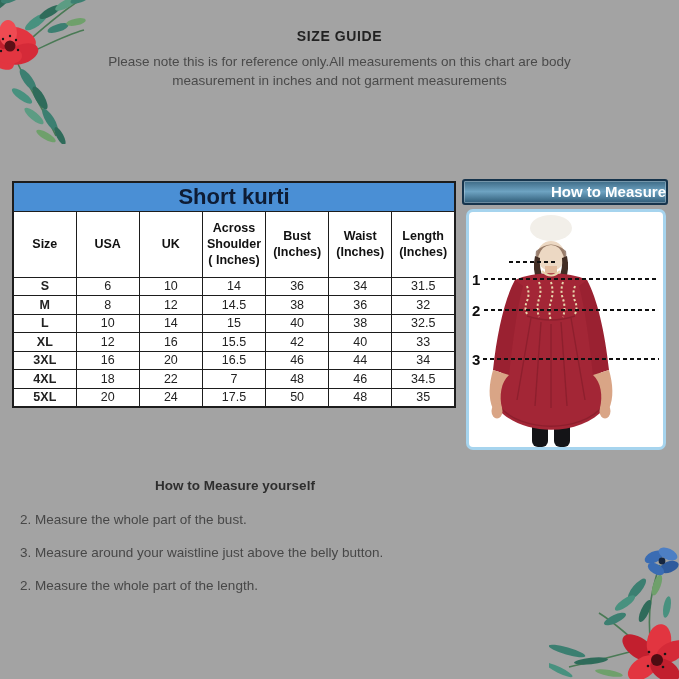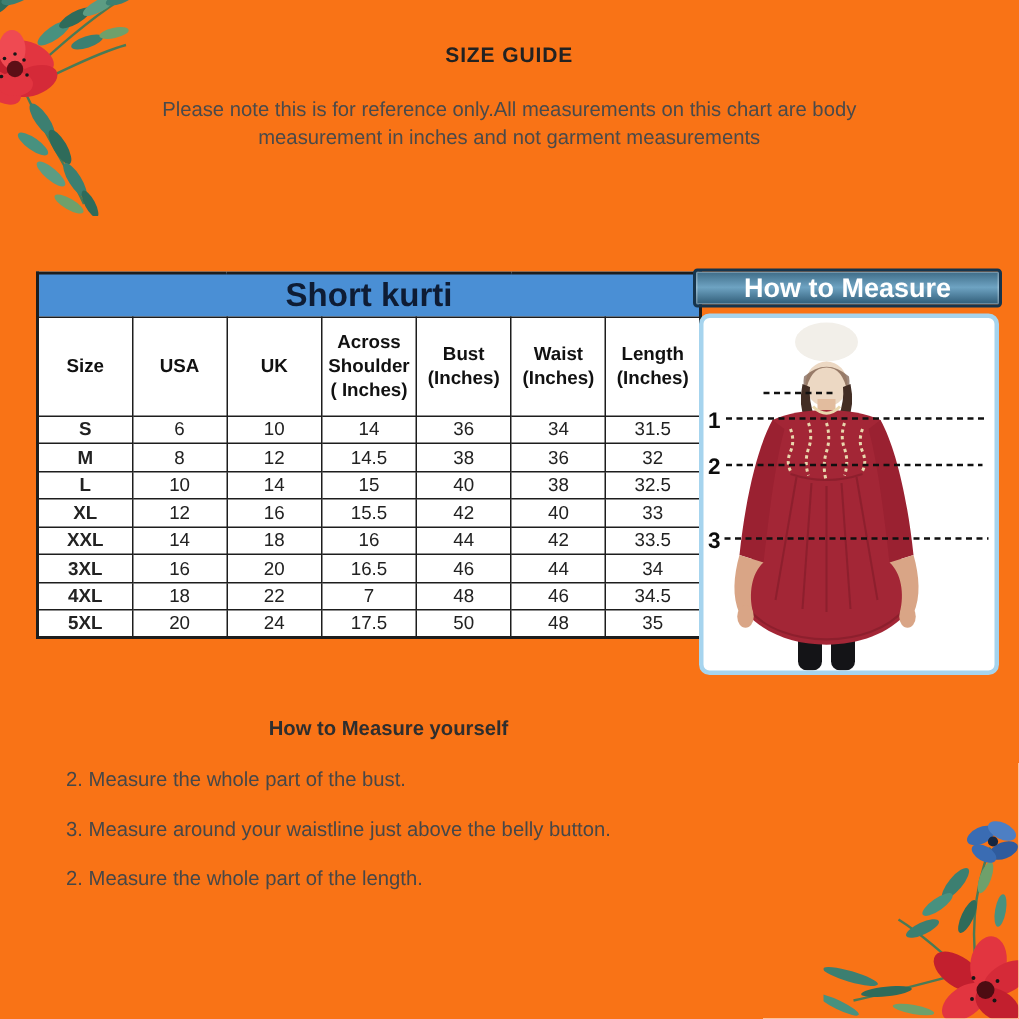--- a/index.html
+++ b/index.html
@@ -1,54 +1,54 @@
 <!DOCTYPE html>
 <html><head>
 <meta charset="utf-8">
 <style>
   * { box-sizing: border-box; margin: 0; padding: 0; }
   html,body { background:#fff; }
   .page {
     position: relative; width: 679px; height: 679px;
-    background: #f97316; overflow: hidden;
+    background: #a3a3a3; overflow: hidden;
     font-family: "Liberation Sans", sans-serif; color:#3c3c3c;
   }
   
   .hdr { position:absolute; top:28px; left:0; right:0; text-align:center; z-index:2; }
   .hdr h1 { font-size:14px; font-weight:bold; letter-spacing:.6px; color:#222; }
-  .hdr .note { margin-top:19px; font-size:13.5px; line-height:19px; color:#4a4a4a; }
+  .hdr .note { margin-top:8px; font-size:13.5px; line-height:19px; color:#4a4a4a; }
   
   table.size-table {
-    position:absolute; left:24px; top:181px; width:444px;
+    position:absolute; left:12px; top:181px; width:444px;
     border-collapse:collapse; table-layout:fixed;
     border:2px solid #1d1d1d; background:#fff;
   }
   .size-table th, .size-table td { border:1.5px solid #1d1d1d; text-align:center; vertical-align:middle; }
   .tbl-title {
     height:29px; background:#4a8fd5; color:#0e1c34;
     font-size:22px; font-weight:bold;
   }
   .col-h { height:66px; font-size:12.5px; font-weight:bold; color:#111; white-space:pre-line; line-height:1.3; }
   .size-table td { height:18.5px; font-size:12.5px; color:#222; line-height:1; }
   .size-table td.size-cell { font-weight:bold; }
   
   .banner {
     position:absolute; left:462px; top:179px; width:206px; height:26px;
     border:2px solid #16344c; border-radius:3px;
     background:linear-gradient(180deg,#3d6a85 0%, #6ea3c2 48%, #2f5b76 100%);
     box-shadow: inset 0 0 0 1px rgba(255,255,255,.28);
-    color:#fff; font-size:18px; font-weight:bold; text-align:center; line-height:22px;
+    color:#fff; font-size:15px; font-weight:bold; text-align:right; line-height:22px;
   }
   .photo-box {
     position:absolute; left:466px; top:209px; width:200px; height:241px;
     border:3px solid #a6d4ee; border-radius:7px; background:#fff; overflow:hidden;
   }
   .photo-box svg { display:block; width:100%; height:100%; }
   
-  .instructions { position:absolute; top:478px; left:0; width:679px;padding-left:24px; }
+  .instructions { position:absolute; top:478px; left:0; width:679px; }
   .instructions h2 { width:470px; text-align:center; font-size:13.5px; font-weight:bold; color:#2e2e2e; }
   .inst-item { margin-left:20px; font-size:13.5px; color:#474747; height:33px; line-height:33px; }
   .inst-item:first-of-type { margin-top:10px; }
   
   .floral-tl { position:absolute; left:-8px; top:-6px; width:122px; height:150px; z-index:1; }
   .floral-br { position:absolute; right:0; bottom:0; width:130px; height:152px; z-index:1; }
 </style>
 </head>
 <body>
 
@@ -199,29 +199,20 @@
         <tr>
           <td class="size-cell">XL</td>
           <td>12</td>
           <td>16</td>
           <td>15.5</td>
           <td>42</td>
           <td>40</td>
           <td>33</td>
         </tr>
         <tr>
-          <td class="size-cell">XXL</td>
-          <td>14</td>
-          <td>18</td>
-          <td>16</td>
-          <td>44</td>
-          <td>42</td>
-          <td>33.5</td>
-        </tr>
-        <tr>
           <td class="size-cell">3XL</td>
           <td>16</td>
           <td>20</td>
           <td>16.5</td>
           <td>46</td>
           <td>44</td>
           <td>34</td>
         </tr>
         <tr>
           <td class="size-cell">4XL</td>

